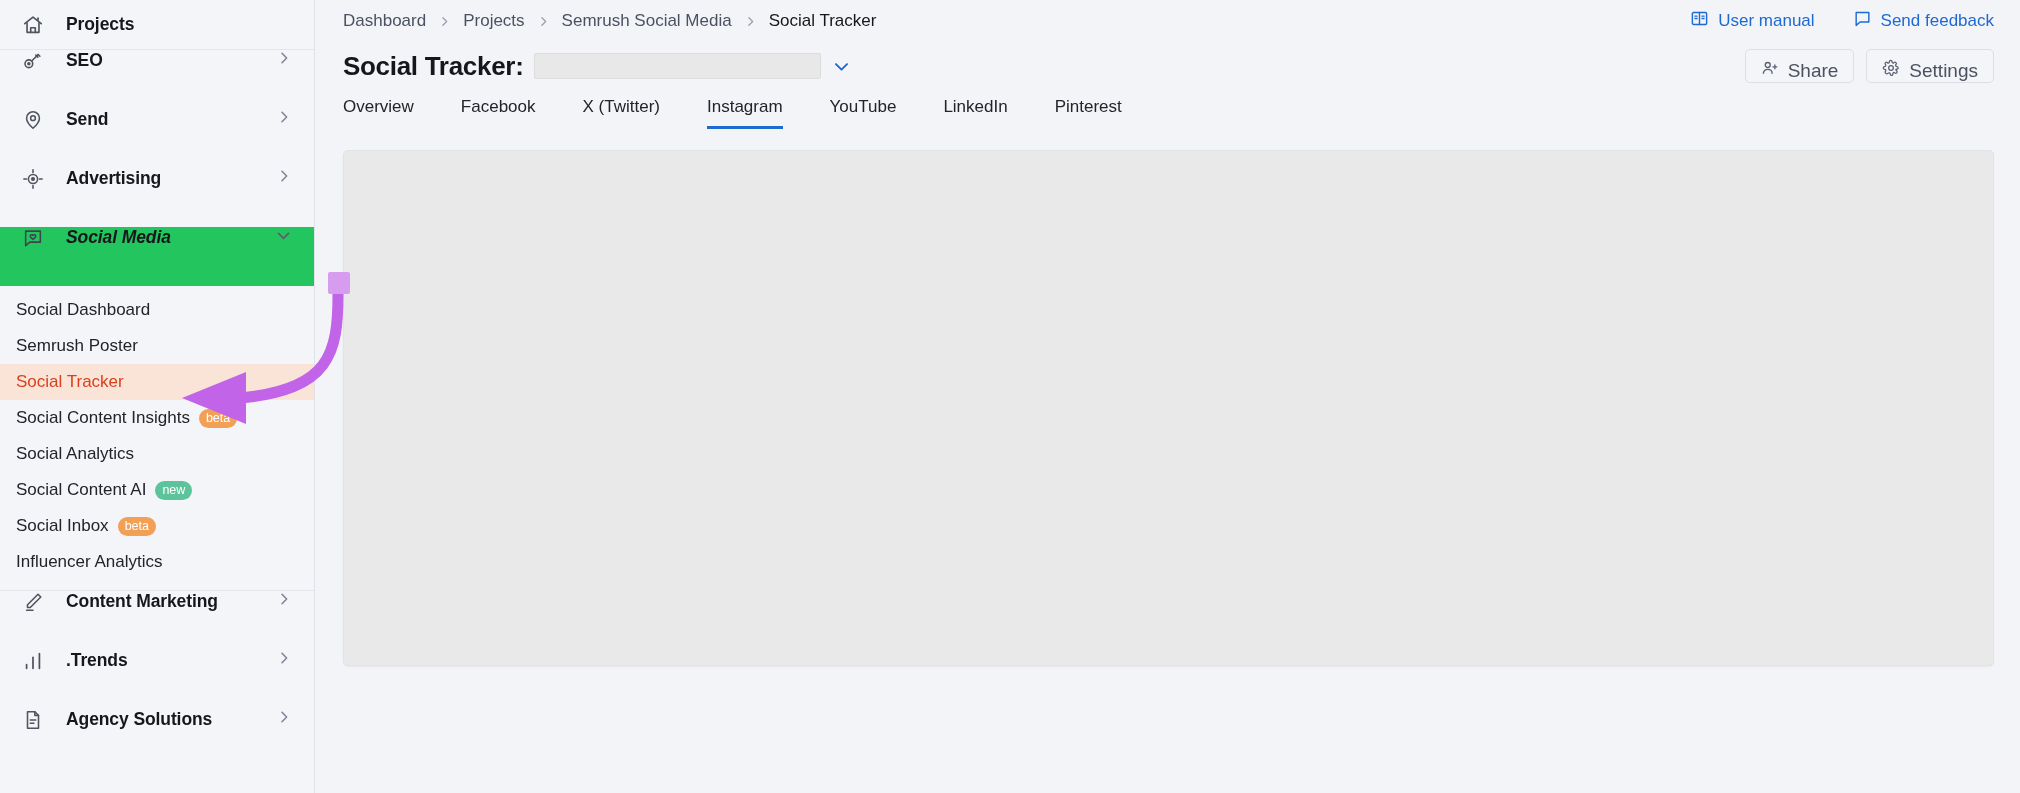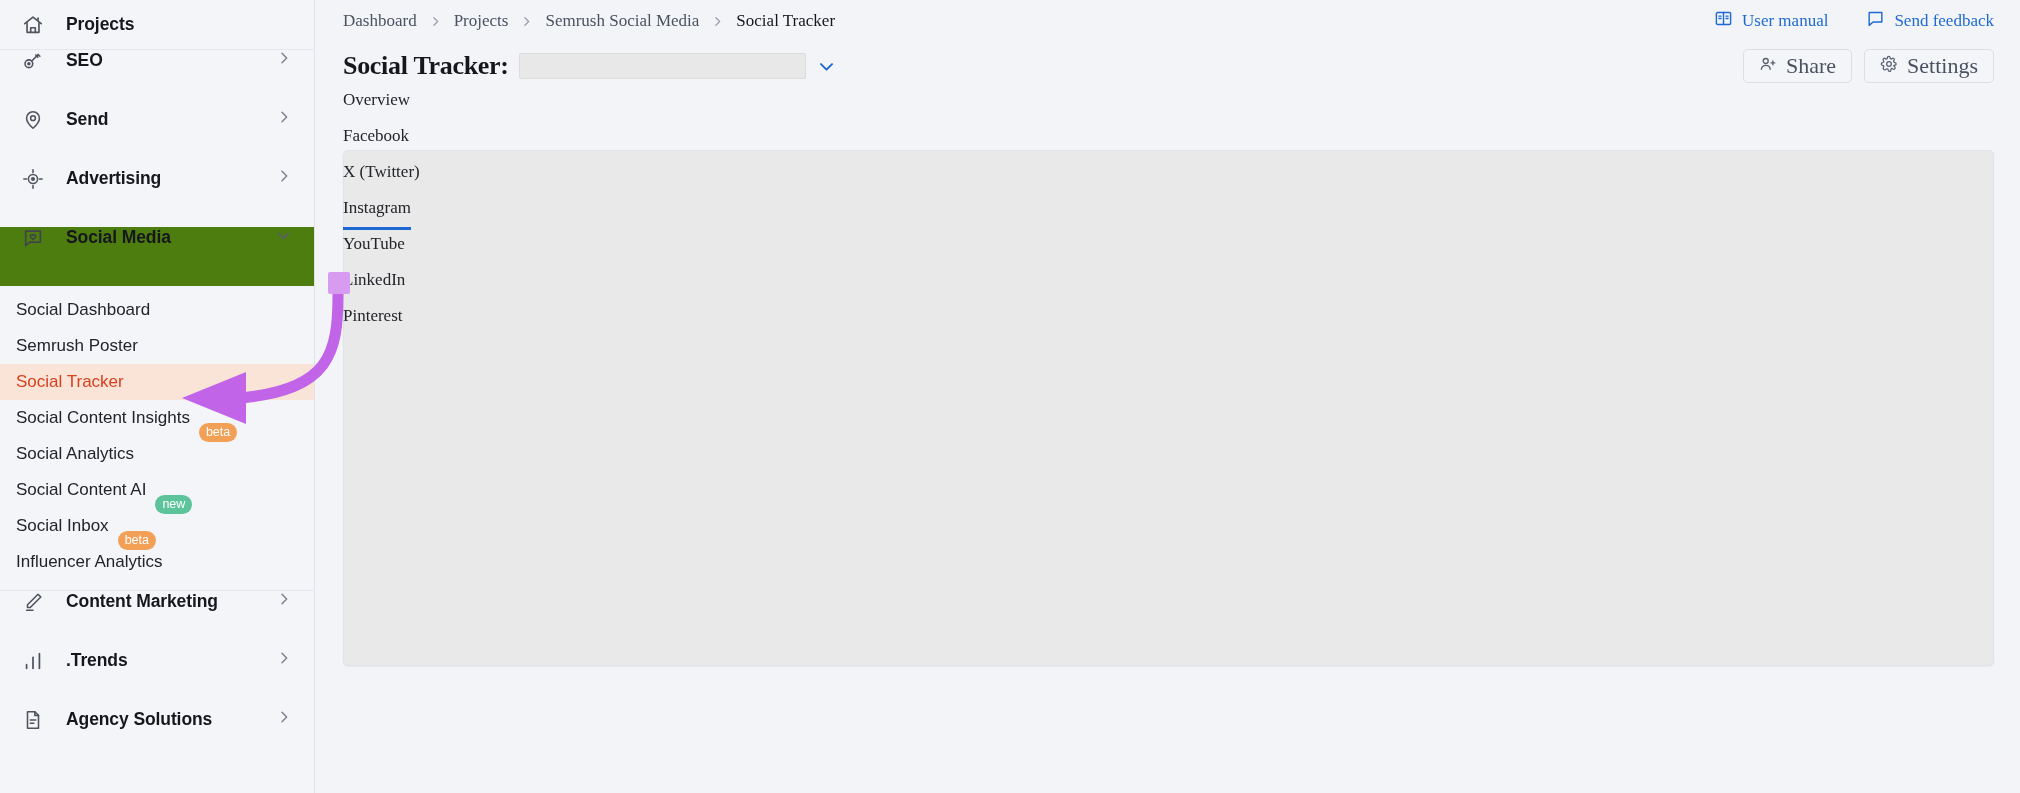--- a/index.html
+++ b/index.html
@@ -23,21 +23,21 @@
   .nav-top-row {
     display: flex; align-items: center;
     height: 50px; padding: 0 22px;
     border-bottom: 1px solid #e4e6ec;
   }
   .nav-row {
     display: flex; align-items: flex-start;
     height: 59px; padding: 0 22px;
     cursor: pointer;
   }
-  .nav-row.active-group { background: #4d7c0f; }
+  .nav-row.active-group { background: #22c55e; font-style: italic; }
   .nav-icon {
     width: 22px; height: 22px;
     flex: 0 0 22px;
     display: flex; align-items: center; justify-content: center;
     color: #50545f;
   }
   .nav-icon svg { display: block; }
   .nav-label {
     margin-left: 22px;
     font-size: 17.5px; font-weight: bold;
@@ -62,27 +62,27 @@
     background: #fae4d8;
     color: #d8401e;
   }
   .badge {
     display: inline-flex; align-items: center; justify-content: center;
     margin-left: 9px;
     height: 19px; padding: 0 7px;
     border-radius: 9.5px;
     font-size: 12.5px; color: #ffffff;
     font-family: "Liberation Sans", sans-serif;
-    position: relative; top: 14px;
+    position: relative; top: 0px;
   }
   .badge.beta { background: #f3a057; }
   .badge.new  { background: #5cc39b; }
 
   
-  .main { flex: 1 1 auto; height: 793px; position: relative; min-width: 0; font-family: Liberation Serif, serif; }
+  .main { flex: 1 1 auto; height: 793px; position: relative; min-width: 0; }
 
   .topbar {
     height: 42px;
     display: flex; align-items: center;
     padding: 0 26px 0 28px;
   }
   .crumbs { display: flex; align-items: center; font-size: 17px; }
   .crumb { color: #4a5261; cursor: pointer; white-space: nowrap; }
   .crumb.last { color: #16171c; cursor: default; }
   .crumb-sep {
@@ -112,31 +112,31 @@
     border: 1px solid #dcdcdc;
     border-radius: 2px;
     margin-left: 10px;
   }
   .title-chev {
     margin-left: 11px; color: #1e69d2;
     display: flex; align-items: center; cursor: pointer;
   }
   .titlerow-right { margin-left: auto; display: flex; align-items: center; gap: 12px; }
   .btn {
-    display: flex; align-items: center; gap: 9px;
+    display: flex; align-items: flex-end; gap: 9px;
     height: 34px; padding: 0 15px;
     border: 1px solid #dcdee4; border-radius: 5px;
     background: #f4f5f9; color: #4a5261;
-    font-size: 22px; cursor: pointer; white-space: nowrap;
+    font-size: 19px; cursor: pointer; white-space: nowrap;
   }
 
   .tabs {
-    display: flex; align-items: flex-start;
+    display: flex; align-items: center;
     padding: 0 26px 0 28px;
-    height: 46px; gap: 4px; flex-direction: column;
+    height: 46px; gap: 17px;
   }
   .tab {
     font-size: 17px; color: #23242a;
     padding: 0 0 9px 0; margin-right: 30px;
     cursor: pointer; white-space: nowrap;
     border-bottom: 3px solid transparent;
   }
   .tab.active { border-bottom-color: #1e69d2; }
   .tab:last-child { margin-right: 0; }
 

